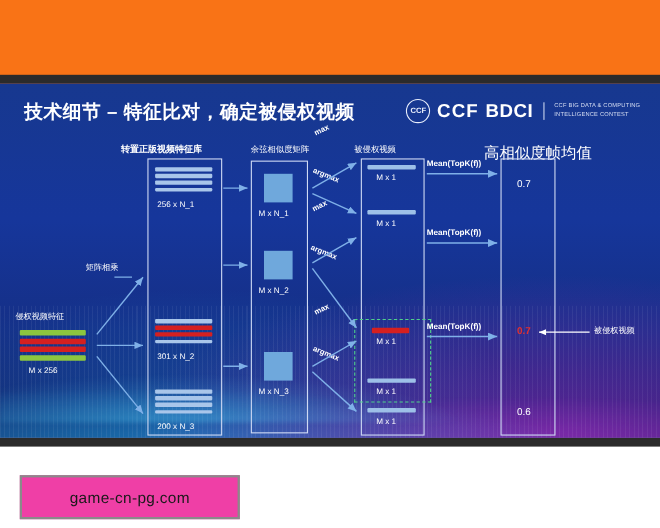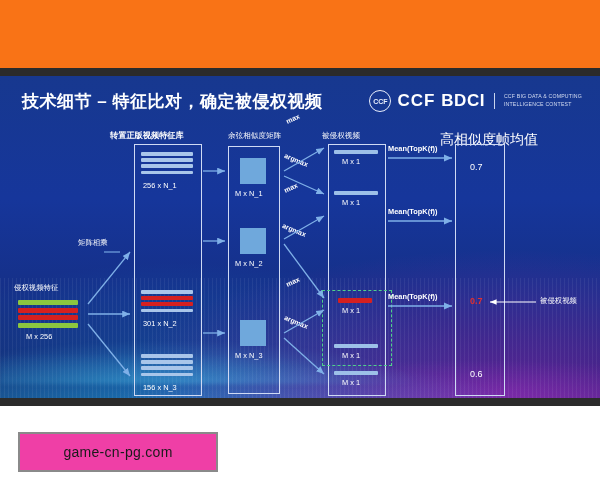--- a/index.html
+++ b/index.html
@@ -167,21 +167,21 @@
       <div class="lbar"></div>
     </div>
     <div class="lbl" style="left:143px;top:243px;">301 x N_2</div>
 
     <div class="libgrp" style="left:141px;top:278px;">
       <div class="lbar"></div>
       <div class="lbar"></div>
       <div class="lbar"></div>
       <div class="lbar"></div>
     </div>
-    <div class="lbl" style="left:143px;top:307px;">156 x N_3</div>
+    <div class="lbl" style="left:143px;top:307px;">200 x N_3</div>
 
     <div class="outline" style="left:228px;top:70px;width:50px;height:246px;"></div>
 
     <div class="sqr" style="left:240px;top:82px;"></div>
     <div class="lbl" style="left:235px;top:113px;">M x N_1</div>
 
     <div class="sqr" style="left:240px;top:152px;"></div>
     <div class="lbl" style="left:235px;top:183px;">M x N_2</div>
 
     <div class="sqr" style="left:240px;top:244px;"></div>

